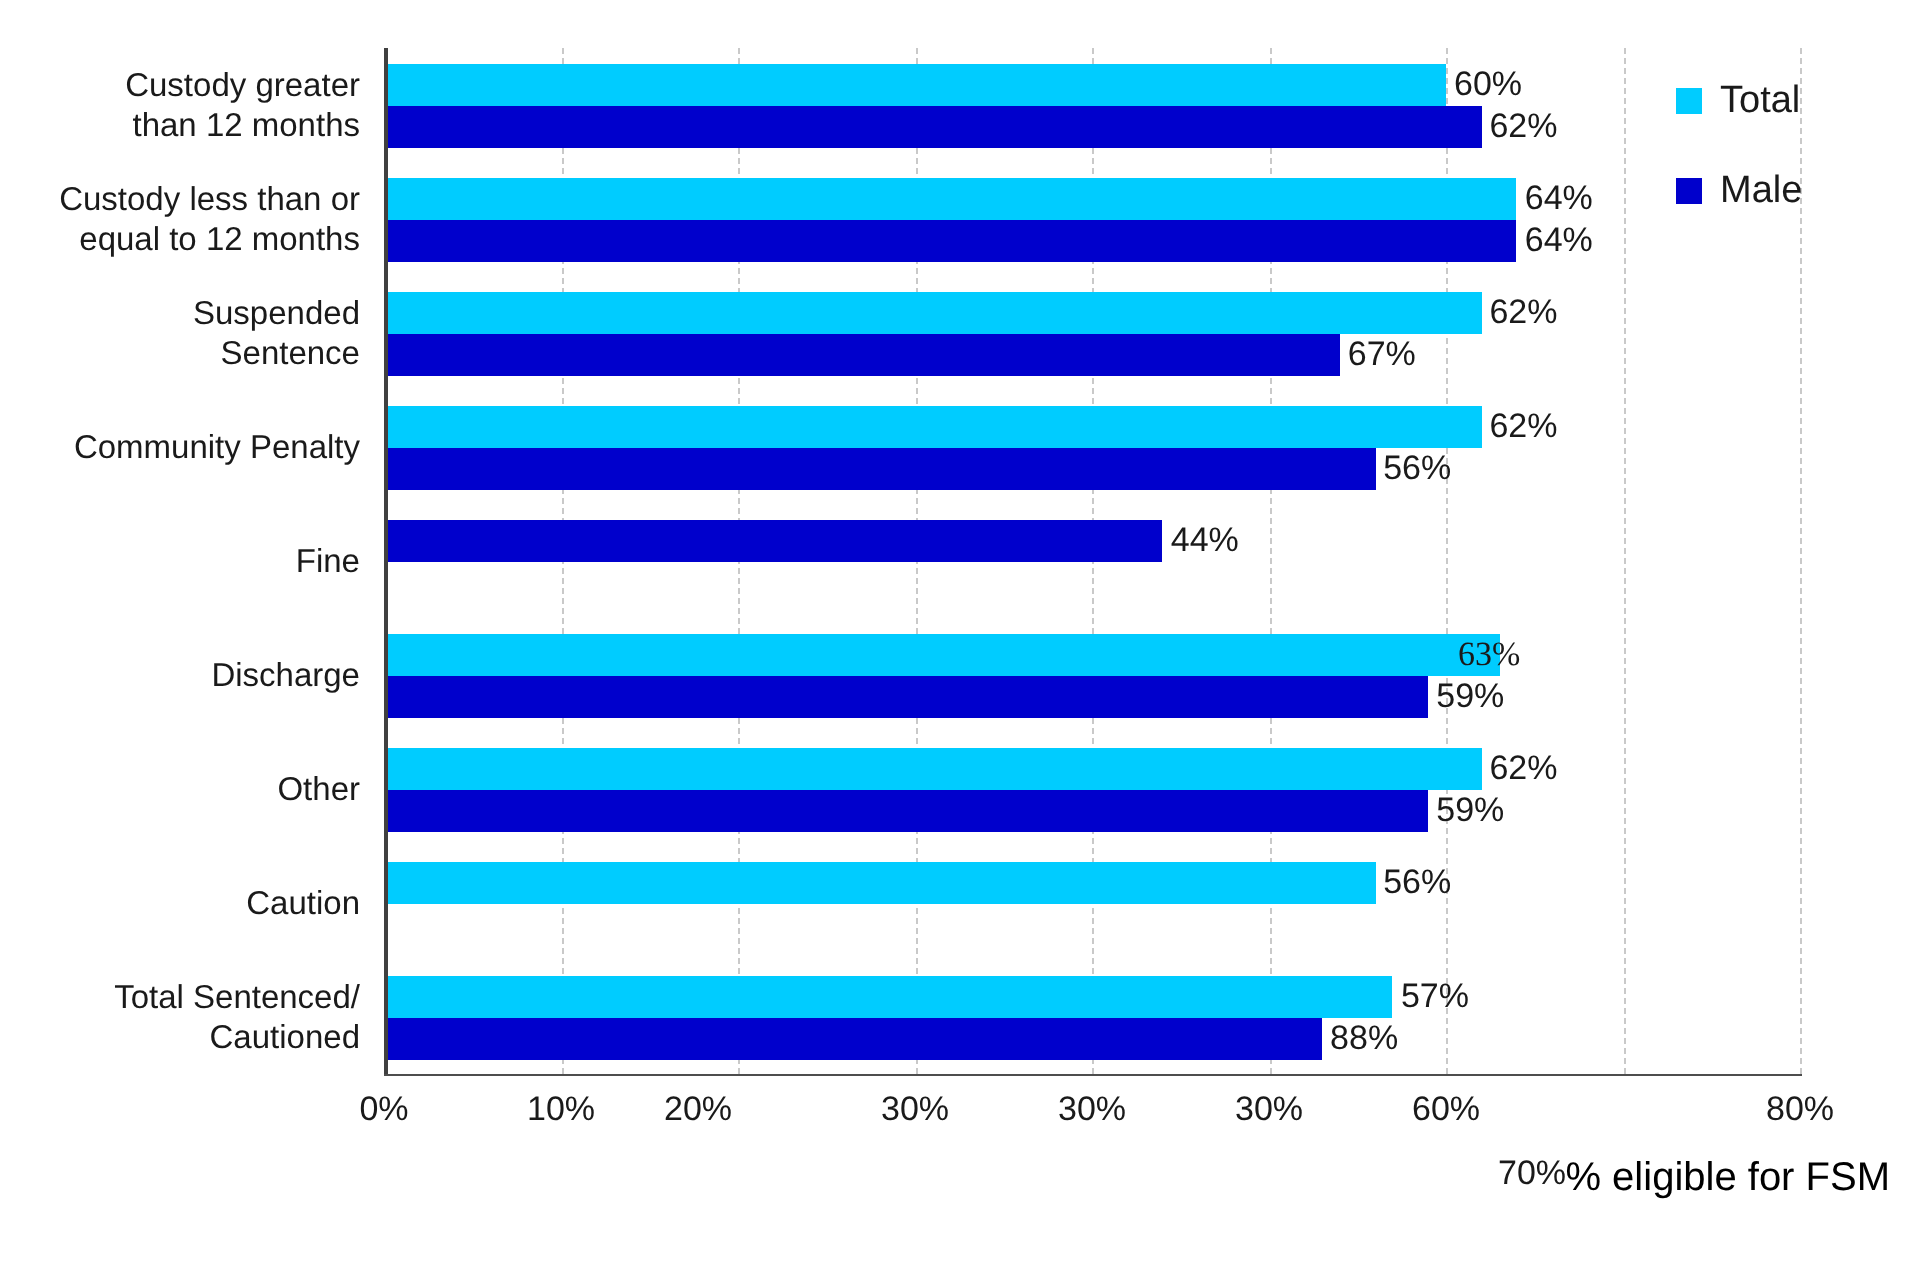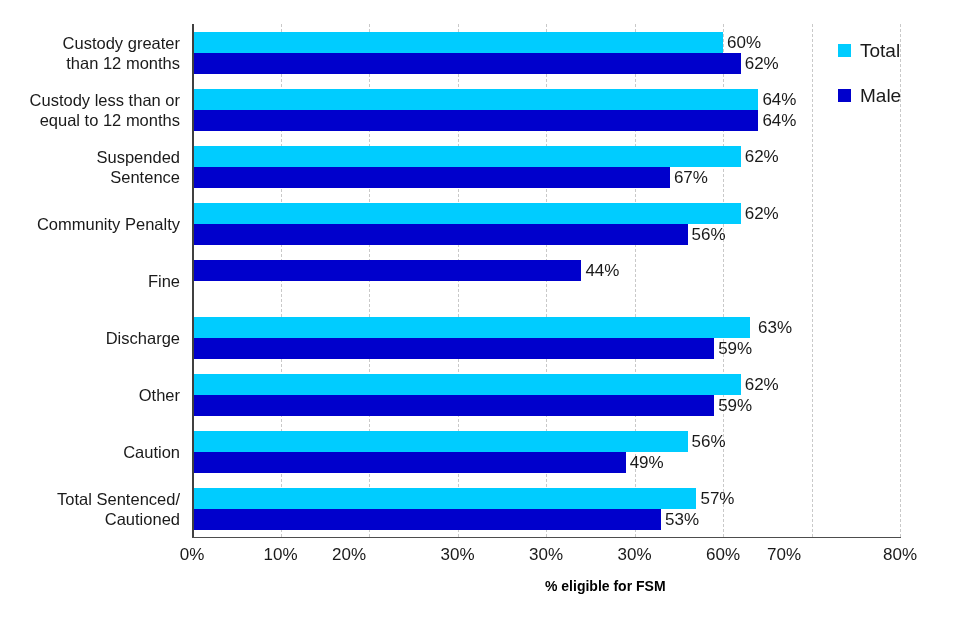--- a/index.html
+++ b/index.html
@@ -107,22 +107,23 @@
     text-align: center;
     font-size: 17px;
     color: #1a1a1a;
   }
 
   #x-axis-title {
     position: absolute;
     left: 545px;
     top: 578px;
     width: 400px;
-    font-size: 14px;
-    font-weight: bold;
+    text-align: right;
+    font-size: 20px;
+    font-weight: normal;
     color: #000000;
   }
 
   
   #legend {
     position: absolute;
     left: 838px;
     top: 28px;
     width: 120px;
   }
@@ -175,21 +176,21 @@
       </div>
     </div>
 
 <div class="tick-label" style="left: 192px;">0%</div>
     <div class="tick-label" style="left: 280.5px;">10%</div>
     <div class="tick-label" style="left: 349px;">20%</div>
     <div class="tick-label" style="left: 457.5px;">30%</div>
     <div class="tick-label" style="left: 546px;">30%</div>
     <div class="tick-label" style="left: 634.5px;">30%</div>
     <div class="tick-label" style="left: 723px;">60%</div>
-    <div class="tick-label" style="left: 784px;">70%</div>
+    <div class="tick-label" style="left: 766px; margin-top: 32px;">70%</div>
     <div class="tick-label" style="left: 900px;">80%</div>
     <div class="cat-label" style="top: 32.5px;">Custody greater
 than 12 months</div>
     <div class="cat-row" style="top: 31.5px;">
       <div class="bar-track">
         <div class="bar female" style="left: 192px; width: 531px;"></div>
         <div class="bar-value" style="left: 723px;">60%</div>
       </div>
       <div class="bar-track">
         <div class="bar male" style="left: 192px; width: 548.7px;"></div>
@@ -235,21 +236,21 @@
     <div class="cat-row" style="top: 259.5px;">
       <div class="bar-track">
         <div class="bar male" style="left: 192px; width: 389.4px;"></div>
         <div class="bar-value" style="left: 581.4px;">44%</div>
       </div>
     </div>
     <div class="cat-label" style="top: 327.5px;">Discharge</div>
     <div class="cat-row" style="top: 316.5px;">
       <div class="bar-track">
         <div class="bar female" style="left: 192px; width: 557.55px;"></div>
-        <div class="bar-value" style="left: 754px;">63%</div>
+        <div class="bar-value" style="left: 725px; font-family: Liberation Serif, serif;">63%</div>
       </div>
       <div class="bar-track">
         <div class="bar male" style="left: 192px; width: 522.15px;"></div>
         <div class="bar-value" style="left: 714.15px;">59%</div>
       </div>
     </div>
     <div class="cat-label" style="top: 384.5px;">Other</div>
     <div class="cat-row" style="top: 373.5px;">
       <div class="bar-track">
         <div class="bar female" style="left: 192px; width: 548.7px;"></div>
@@ -258,32 +259,28 @@
       <div class="bar-track">
         <div class="bar male" style="left: 192px; width: 522.15px;"></div>
         <div class="bar-value" style="left: 714.15px;">59%</div>
       </div>
     </div>
     <div class="cat-label" style="top: 441.5px;">Caution</div>
     <div class="cat-row" style="top: 430.5px;">
       <div class="bar-track">
         <div class="bar female" style="left: 192px; width: 495.6px;"></div>
         <div class="bar-value" style="left: 687.6px;">56%</div>
-      </div>
-      <div class="bar-track">
-        <div class="bar male" style="left: 192px; width: 433.65px;"></div>
-        <div class="bar-value" style="left: 625.65px;">49%</div>
       </div>
     </div>
     <div class="cat-label" style="top: 488.5px;">Total Sentenced/
 Cautioned</div>
     <div class="cat-row" style="top: 487.5px;">
       <div class="bar-track">
         <div class="bar female" style="left: 192px; width: 504.45px;"></div>
         <div class="bar-value" style="left: 696.45px;">57%</div>
       </div>
       <div class="bar-track">
         <div class="bar male" style="left: 192px; width: 469.05px;"></div>
-        <div class="bar-value" style="left: 661.05px;">53%</div>
+        <div class="bar-value" style="left: 661.05px;">88%</div>
       </div>
     </div>
     <div id="x-axis-title">% eligible for FSM</div>
   </div>
 
 </body></html>

